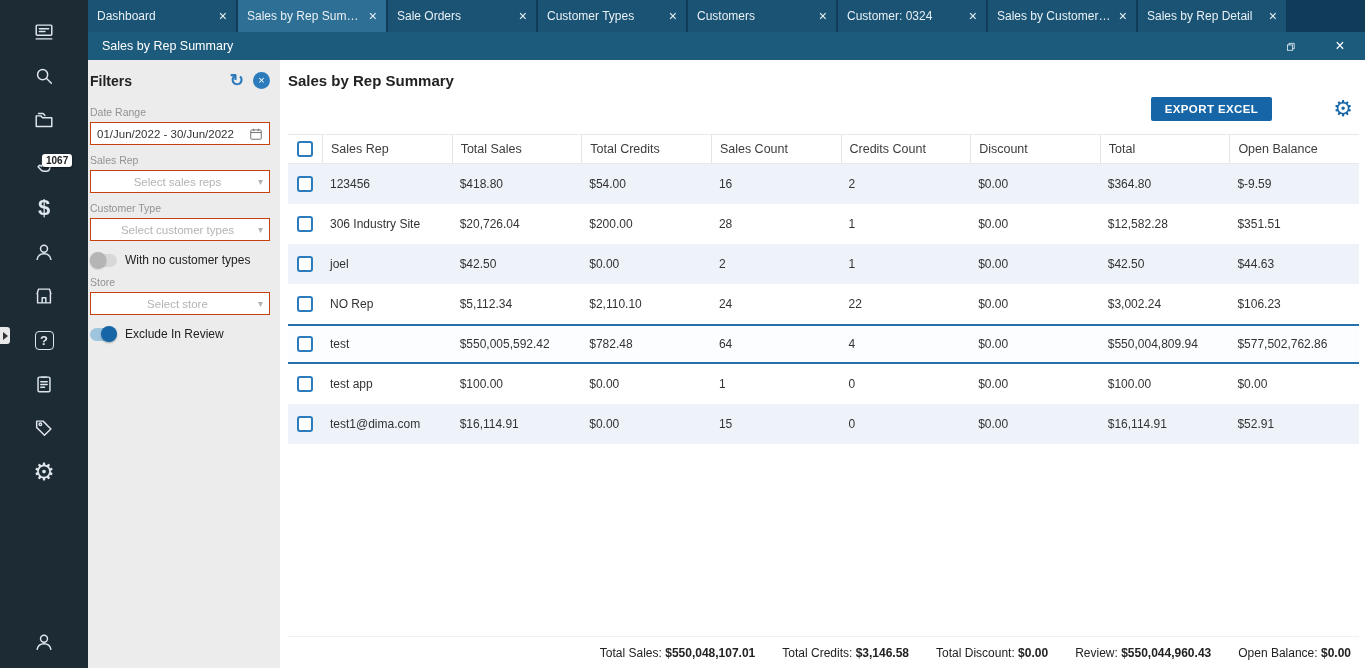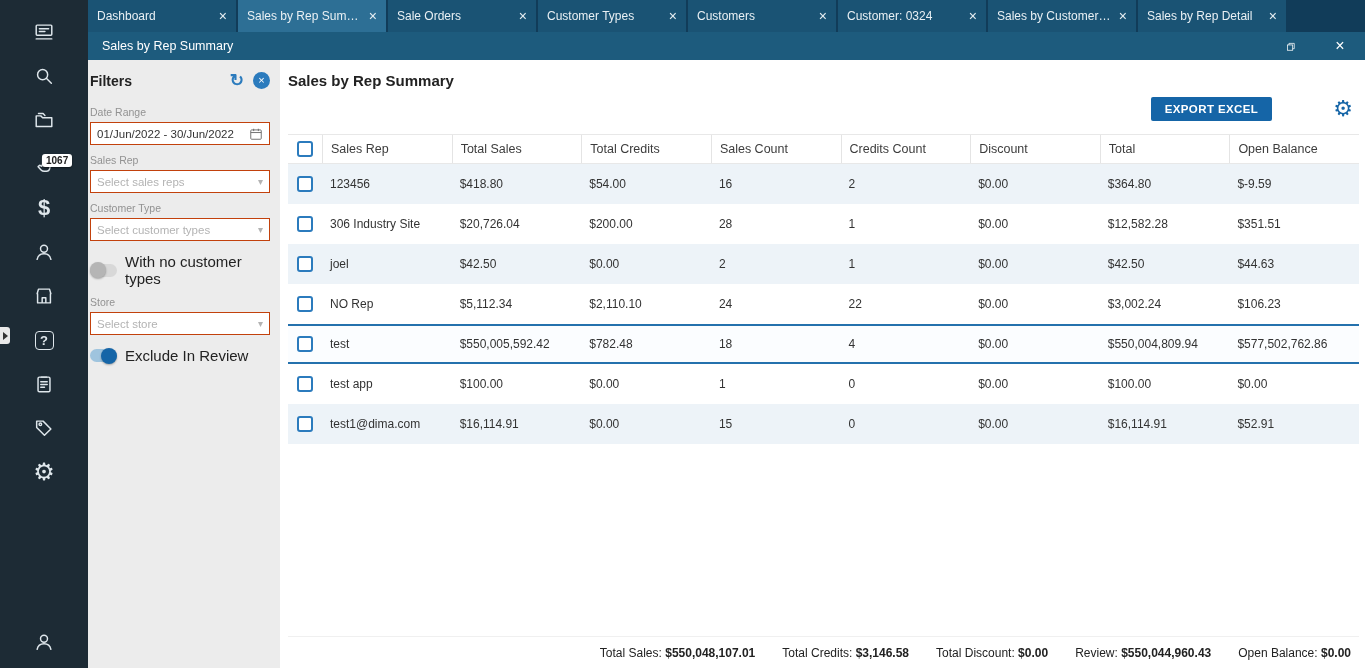--- a/index.html
+++ b/index.html
@@ -40,29 +40,29 @@
 
   
   .filters { width:192px; background:#ececec; padding:12px 10px 8px 2px; display:flex; flex-direction:column; flex-shrink:0; }
   .f-head { display:flex; align-items:center; margin-bottom:8px; }
   .f-title { font-size:14px; font-weight:bold; color:#222; flex:1; }
   .f-refresh { color:#2b7bbd; font-size:17px; font-weight:bold; margin-right:9px; cursor:pointer; line-height:1; }
   .f-closecircle { width:17px; height:17px; border-radius:50%; background:#2b7bbd; color:#fff; font-size:11px; display:flex; align-items:center; justify-content:center; cursor:pointer; line-height:1; }
   .f-label { font-size:10.5px; color:#929292; margin:9px 0 4px 0; }
   .f-input { height:23px; background:#fff; border:1px solid #c2410c; border-radius:0; display:flex; align-items:center; padding:0 6px; font-size:11.5px; color:#333; cursor:pointer; }
   .f-input .val { flex:1; white-space:nowrap; overflow:hidden; }
-  .f-input .ph { flex:1; color:#b3b3b3; white-space:nowrap; overflow:hidden; }
+  .f-input .ph { flex:1; color:#b3b3b3; white-space:nowrap; overflow:hidden;text-align:center; }
   .f-input .caret { color:#b3b3b3; font-size:10px; }
   .cal-icon { width:14px; height:14px; stroke:#6b6b6b; fill:none; stroke-width:1.6; }
   .toggle-row { display:flex; align-items:center; margin-top:12px; }
   .toggle { width:27px; height:13px; border-radius:7px; background:#d8d8d8; position:relative; cursor:pointer; flex-shrink:0; }
   .toggle .knob { position:absolute; top:-1.5px; left:0; width:16px; height:16px; border-radius:50%; background:#b5b5b5; box-shadow:0 1px 2px rgba(0,0,0,.3); transition:left .1s; }
   .toggle.on { background:#9fc4de; }
   .toggle.on .knob { left:11px; background:#1565a7; }
-  .toggle-label { font-size:15px; color:#222; margin-left:8px; }
+  .toggle-label { font-size:12px; color:#222; margin-left:8px; }
   .f-spacer { flex:1; }
   .search-btn { height:23px; background:#16547c; color:#fff; border:none; font-family:"Liberation Sans",sans-serif; font-size:11.5px; font-weight:bold; letter-spacing:.5px; cursor:pointer; width:100%; }
 
   
   .main { flex:1; background:#fff; display:flex; flex-direction:column; padding:12px 6px 0 8px; min-width:0; }
   .m-title { font-size:15px; font-weight:bold; color:#222; }
   .m-toolbar { display:flex; justify-content:flex-end; align-items:center; margin-top:8px;gap:48px; }
   .export-btn { background:#1565a7; color:#fff; border:none; font-family:"Liberation Sans",sans-serif; font-size:11.5px; font-weight:bold; letter-spacing:.4px; padding:6px 14px; border-radius:2px; cursor:pointer; }
   .m-gear { color:#1565a7; font-size:22px; margin-left:13px; margin-right:6px; cursor:pointer; line-height:1; }
 
@@ -335,21 +335,21 @@
               <div class="cell">$3,002.24</div>
               <div class="cell">$106.23</div>
             </div>
             <div class="trow light selected">
               <div class="cell cb">
                 <div class="checkbox"></div>
               </div>
               <div class="cell">test</div>
               <div class="cell">$550,005,592.42</div>
               <div class="cell">$782.48</div>
-              <div class="cell">18</div>
+              <div class="cell">64</div>
               <div class="cell">4</div>
               <div class="cell">$0.00</div>
               <div class="cell">$550,004,809.94</div>
               <div class="cell">$577,502,762.86</div>
             </div>
             <div class="trow">
               <div class="cell cb">
                 <div class="checkbox"></div>
               </div>
               <div class="cell">test app</div>

